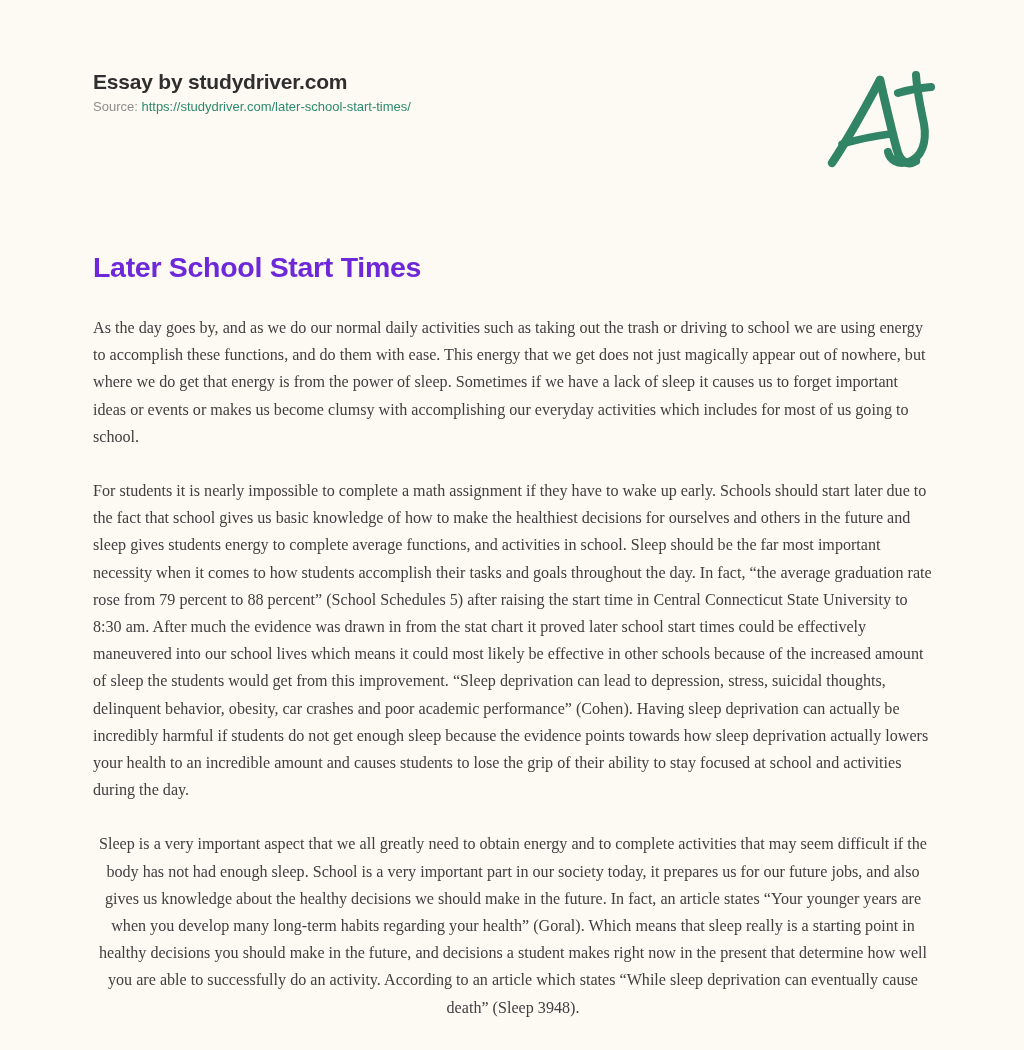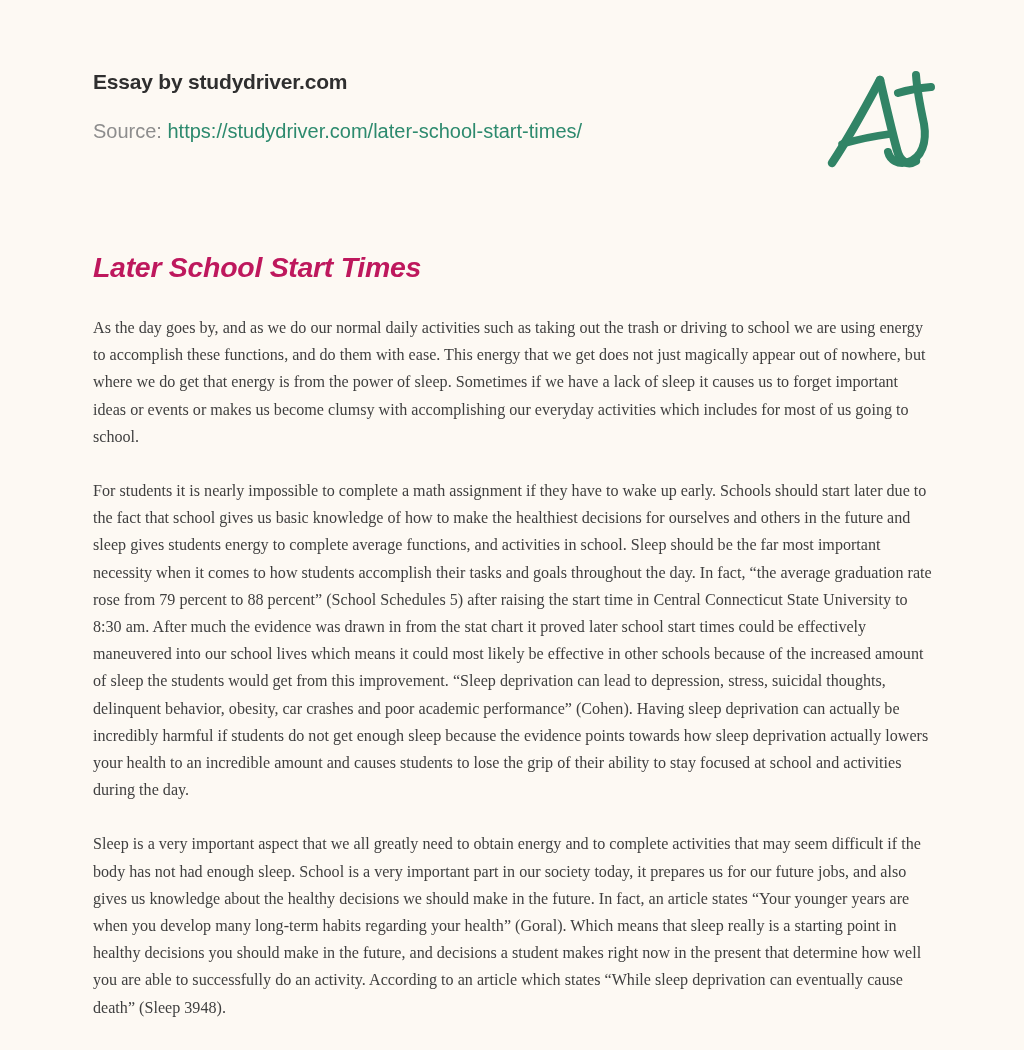--- a/index.html
+++ b/index.html
@@ -33,22 +33,22 @@
   .brand-line {
     font-size: 21px;
     font-weight: bold;
     color: #2f2f2f;
     letter-spacing: -0.2px;
     line-height: 28px;
     white-space: nowrap;
   }
 
   .source-line {
-    margin-top: 25px;
-    font-size: 20px;
+    margin-top: 1px;
+    font-size: 13px;
     line-height: 20px;
     color: #8d8d8d;
     white-space: nowrap;
   }
   .source-label {
     color: #8d8d8d;
   }
   .source-url {
     color: #2d8a6e;
     text-decoration: none;
@@ -72,38 +72,38 @@
   .article {
     position: absolute;
     left: 93px;
     top: 248px;
     width: 840px;
   }
 
   .article-title {
     font-size: 28.5px;
     font-weight: bold;
-    color: #be185d;
+    color: #6d28d9;
     letter-spacing: -0.3px;
     line-height: 38px;
     margin: 0 0 28px 0;
-    font-style: italic;
   }
 
   .article-body p {
     margin: 0 0 27px 0;
     font-size: 16.1px;
     line-height: 27.2px;
     color: #3f3f3f;
     text-align: left;
     letter-spacing: 0.01px;
     font-family: Liberation Serif, serif;
   }
   .article-body p:last-child {
     margin-bottom: 15px;
+    text-align: center;
   }
 </style>
 </head>
 <body>
 
 <div class="page">
 
   <div class="header">
     <div class="brand-line">Essay by studydriver.com</div>
     <div class="source-line">

